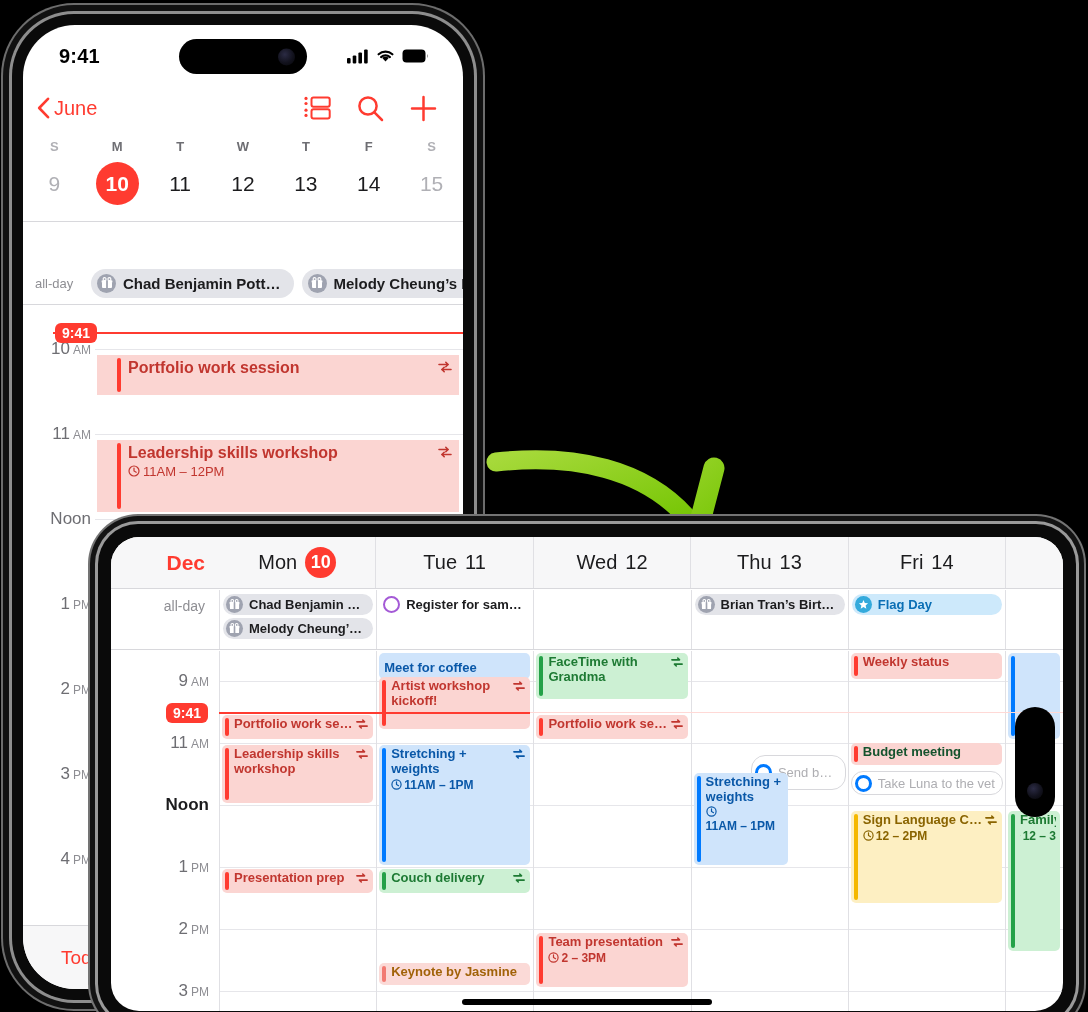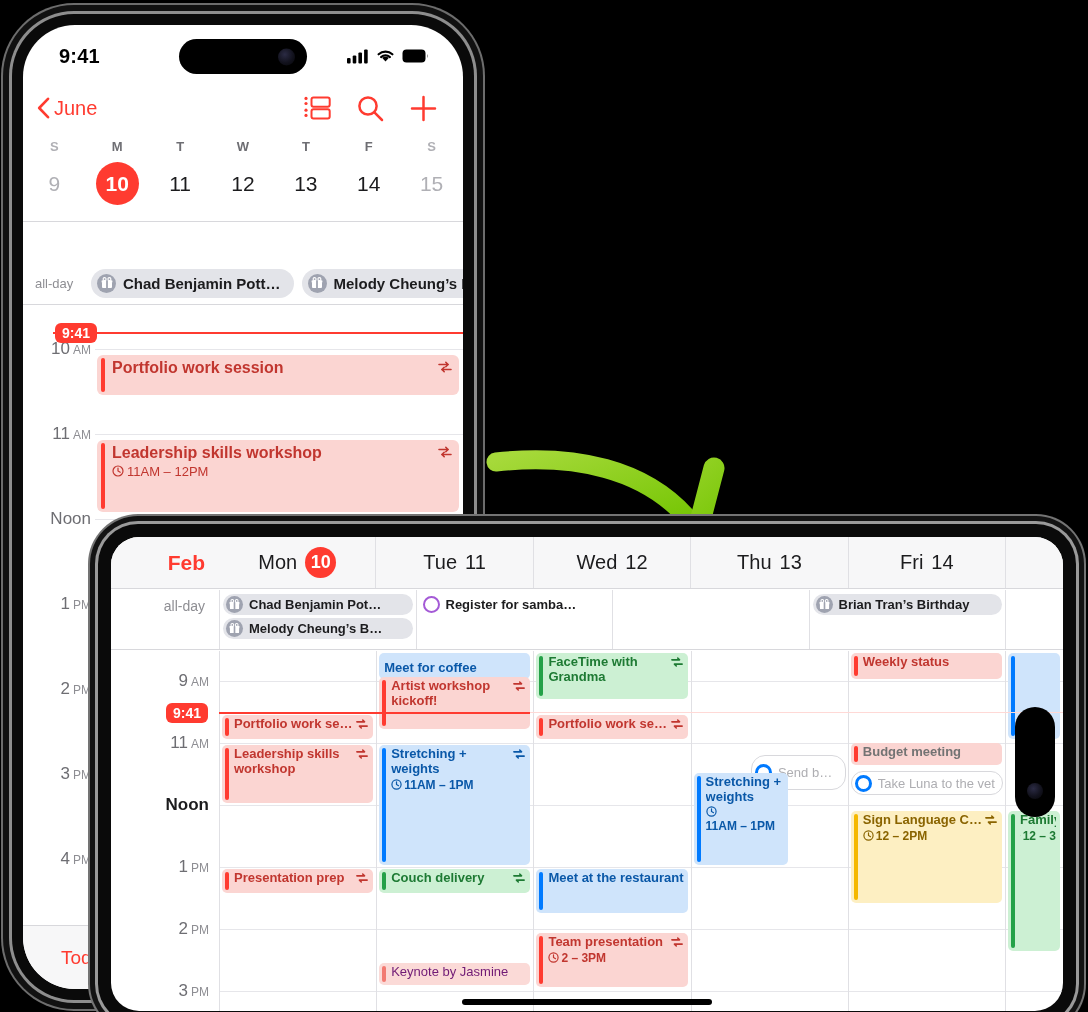--- a/index.html
+++ b/index.html
@@ -95,22 +95,22 @@
   .ph-hour-line { position:absolute; left:72px; right:0; height:1px; background:#e6e6ea; }
 
   .nowline { position:absolute; left:30px; right:0; height:2px; background:#ff3b30; z-index:9; }
   .nowpill {
     position:absolute; left:32px; transform:translateY(-50%);
     background:#ff3b30; color:#fff; font-size:14px; font-weight:700;
     padding:2px 7px; border-radius:6px; z-index:10;
   }
 
   .ev {
-    position:absolute; border-radius:6px; overflow:hidden;
-    display:flex; padding-left:0;
+    position:absolute; border-radius:0; overflow:hidden;
+    display:flex; padding-left:16px;
   }
   .ev-bar { width:4px; flex:none; border-radius:2px; margin:3px 0 3px 4px; }
   .ev-body { flex:1; padding:4px 6px 3px 7px; min-width:0; overflow:hidden; }
   .ev-title {
     font-size:16px; font-weight:600; line-height:1.12;
     white-space:nowrap; overflow:hidden; text-overflow:ellipsis;
   }
   .ev-time { font-size:13px; font-weight:500; display:flex; align-items:center; gap:3px; margin-top:2px; }
   .ev-rep { position:absolute; right:6px; top:5px; }
 
@@ -415,21 +415,21 @@
       </linearGradient>
     </defs>
     <path d="M16 22 C 90 14, 168 26, 214 86" stroke="url(#ag)" stroke-width="19" fill="none" stroke-linecap="round"></path>
     <path d="M136 116 L 216 97 L 234 28" stroke="url(#ag)" stroke-width="21" fill="none" stroke-linecap="round" stroke-linejoin="round"></path>
   </svg>
 
   <div class="pad">
     <div class="pad-screen">
 
       <div class="pad-header">
-        <div class="pad-timecol-h">Feb</div>
+        <div class="pad-timecol-h">Dec</div>
         <div class="pad-hcell first">
           <span>Mon</span>
           <span class="mon-pill">10</span>
         </div>
         <div class="pad-hcell">
           <span>Tue</span>
           <span>11</span>
         </div>
         <div class="pad-hcell">
           <span>Wed</span>
@@ -493,20 +493,30 @@
                 <rect x="0.6" y="3.2" width="10.8" height="2.4" rx="0.7" fill="#fff"></rect>
                 <rect x="5.1" y="3.2" width="1.8" height="7.8" fill="#9fa3b0"></rect>
                 <circle cx="3.6" cy="2.1" r="1.5" stroke="#fff" stroke-width="1.1" fill="none"></circle>
                 <circle cx="8.4" cy="2.1" r="1.5" stroke="#fff" stroke-width="1.1" fill="none"></circle>
               </svg>
             </span>
             <span class="txt">Brian Tran’s Birthday</span>
           </div>
         </div>
 
+        <div class="pad-ad-col">
+          <div class="pchip blue">
+            <span class="badge-circ" style="background:#34aadc">
+              <svg width="11" height="11" viewBox="0 0 12 12">
+                <path d="M6 1 L7.4 4.3 L11 4.6 L8.3 7 L9.1 10.5 L6 8.6 L2.9 10.5 L3.7 7 L1 4.6 L4.6 4.3 Z" fill="#fff"></path>
+              </svg>
+            </span>
+            <span class="txt">Flag Day</span>
+          </div>
+        </div>
 
         <div class="pad-ad-col" style="flex:0 0 58px"></div>
       </div>
 
       <div class="pad-body">
 
         <div class="pad-hline" style="top:30px"></div>
         <div class="pad-hline" style="top:92px"></div>
         <div class="pad-hline" style="top:154px"></div>
         <div class="pad-hline" style="top:216px"></div>
@@ -604,21 +614,21 @@
               <div class="pev-body">
                 <div class="pev-title clip" style="color:#1d7a33; padding-right:16px;">Couch delivery</div>
               </div>
               <svg class="pev-rep" width="14" height="12" viewBox="0 0 16 14">
                 <path d="M2 4.5 h9 l-2.2-2.2 M14 9.5 h-9 l2.2 2.2" stroke="#1d7a33" stroke-width="1.8" fill="none" stroke-linecap="round" stroke-linejoin="round"></path>
               </svg>
             </div>
             <div class="pev" style="top:312px; height:22px; background:#fbdad7;">
               <div class="pev-bar" style="background:#f27a72;"></div>
               <div class="pev-body">
-                <div class="pev-title clip" style="color:#701a75; font-weight:400;">Keynote by Jasmine</div>
+                <div class="pev-title clip" style="color:#a16207; font-weight:700;">Keynote by Jasmine</div>
               </div>
             </div>
           </div>
 
           <div class="pad-col">
             <div class="pev" style="top:2px; height:46px; background:#ccf0d3;">
               <div class="pev-bar" style="background:#24a148;"></div>
               <div class="pev-body">
                 <div class="pev-title" style="color:#1d7a33; padding-right:16px;">FaceTime with Grandma</div>
               </div>
@@ -627,26 +637,20 @@
               </svg>
             </div>
             <div class="pev" style="top:64px; height:24px; background:#fbd5d2;">
               <div class="pev-bar" style="background:#ff3b30;"></div>
               <div class="pev-body">
                 <div class="pev-title clip" style="color:#c1362f; padding-right:16px;">Portfolio work ses…</div>
               </div>
               <svg class="pev-rep" width="14" height="12" viewBox="0 0 16 14">
                 <path d="M2 4.5 h9 l-2.2-2.2 M14 9.5 h-9 l2.2 2.2" stroke="#c1362f" stroke-width="1.8" fill="none" stroke-linecap="round" stroke-linejoin="round"></path>
               </svg>
-            </div>
-            <div class="pev" style="top:218px; height:44px; background:#cfe4fb;">
-              <div class="pev-bar" style="background:#007aff;"></div>
-              <div class="pev-body">
-                <div class="pev-title" style="color:#0a58a8;">Meet at the restaurant</div>
-              </div>
             </div>
             <div class="pev" style="top:282px; height:54px; background:#fbd5d2;">
               <div class="pev-bar" style="background:#ff3b30;"></div>
               <div class="pev-body">
                 <div class="pev-title clip" style="color:#c1362f; padding-right:16px;">Team presentation</div>
                 <div class="pev-time" style="color:#c1362f;">
                   <svg width="11" height="11" viewBox="0 0 12 12">
                     <circle cx="6" cy="6" r="5" stroke="#c1362f" stroke-width="1.3" fill="none"></circle>
                     <path d="M6 3.1 V6 L8.2 7.3" stroke="#c1362f" stroke-width="1.3" fill="none" stroke-linecap="round"></path>
                   </svg>
@@ -682,21 +686,21 @@
           <div class="pad-col">
             <div class="pev" style="top:2px; height:26px; background:#fbd5d2;">
               <div class="pev-bar" style="background:#ff3b30;"></div>
               <div class="pev-body">
                 <div class="pev-title clip" style="color:#c1362f;">Weekly status</div>
               </div>
             </div>
             <div class="pev" style="top:92px; height:22px; background:#fbd5d2;">
               <div class="pev-bar" style="background:#ff3b30;"></div>
               <div class="pev-body">
-                <div class="pev-title clip" style="color:#737373;">Budget meeting</div>
+                <div class="pev-title clip" style="color:#14532d;">Budget meeting</div>
               </div>
             </div>
             <div class="prem" style="top:120px; left:2px; right:2px; height:24px;">
               <span class="rem-ring"></span>
               <span>Take Luna to the vet</span>
             </div>
             <div class="pev" style="top:160px; height:92px; background:#fdefc2;">
               <div class="pev-bar" style="background:#f5b800;"></div>
               <div class="pev-body">
                 <div class="pev-title clip" style="color:#8a6400; padding-right:16px;">Sign Language Club</div>

